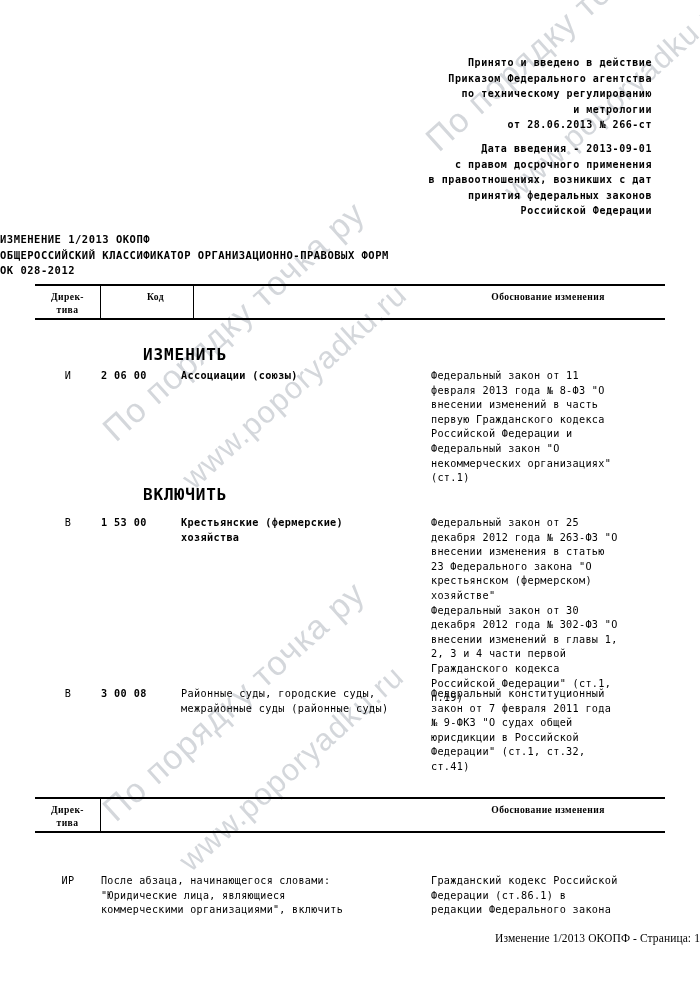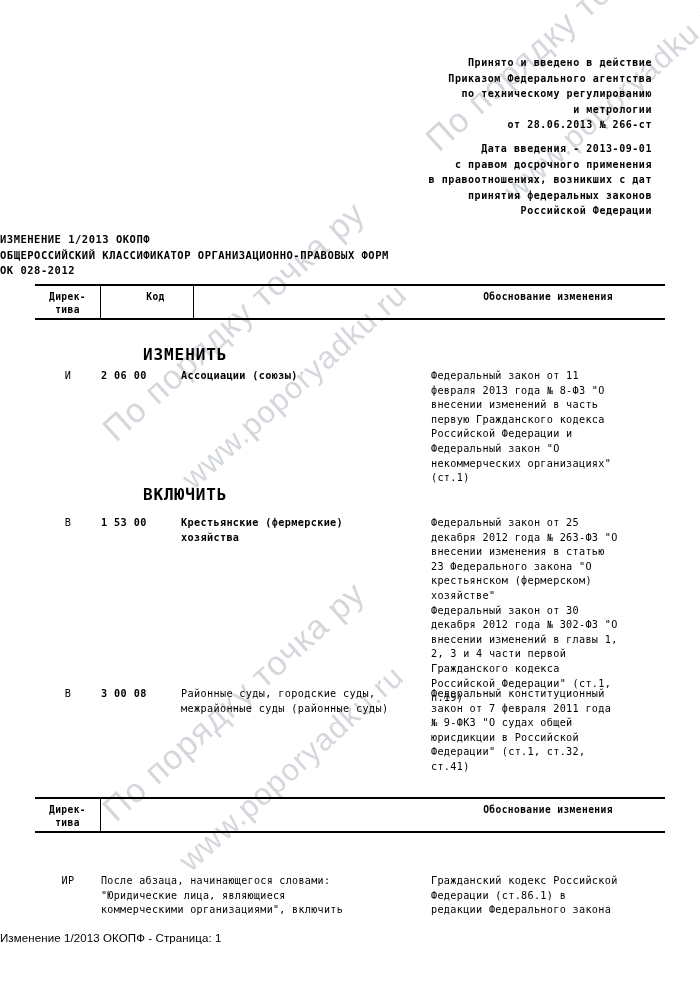--- a/index.html
+++ b/index.html
@@ -105,20 +105,21 @@
     display: flex;
     align-items: flex-start;
     justify-content: center;
     padding-top: 4px;
     font-weight: bold;
     font-size: 9.6px;
     line-height: 13.2px;
     letter-spacing: .4px;
     text-align: center;
     white-space: pre-line;
+    font-family: Liberation Serif, serif;
   }
   .vrule { border-right: 1.6px solid #000; }
 
   #table1-head { top: 284px; }
   #table2-head { top: 797px; }
 
   
   #t1-c-directive { left: 0;   width: 66px; }
   #t1-c-code      { left: 83px;  width: 76px; }
   #t1-c-name      { left: 142px; width: 254px; }
@@ -168,22 +169,22 @@
     font-size: 10.2px; line-height: 14.6px; letter-spacing: .3px;
     white-space: pre-line;
   }
 
   
   .page-footer {
     position: absolute;
     left: 0;
     top: 932px;
     width: 700px;
-    text-align: left;
-    font-family: Liberation Sans, sans-serif;
+    text-align: right;
+    font-family: Liberation Serif, serif;
     font-size: 11.5px;
     letter-spacing: .1px;
   }
 </style>
 </head>
 <body>
 
 <div id="page">
 
   <div id="watermark-layer">

